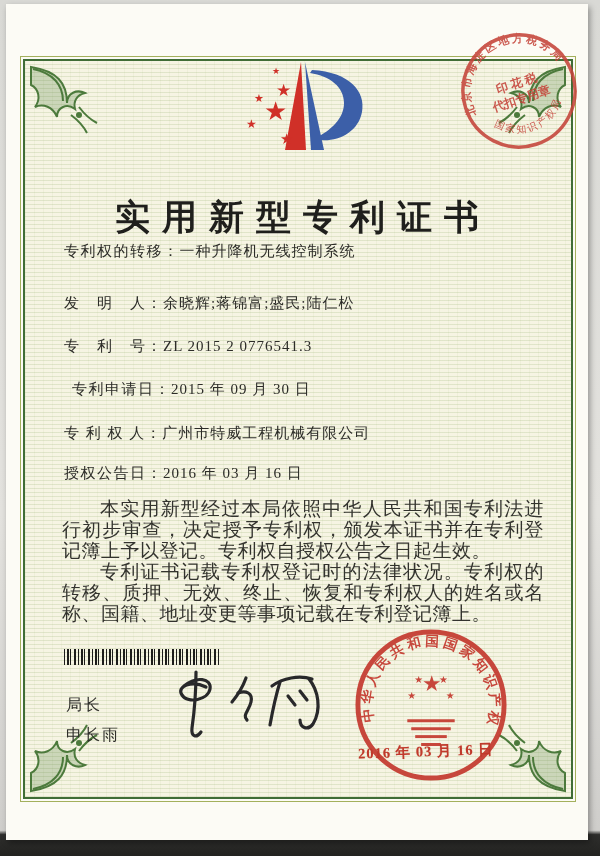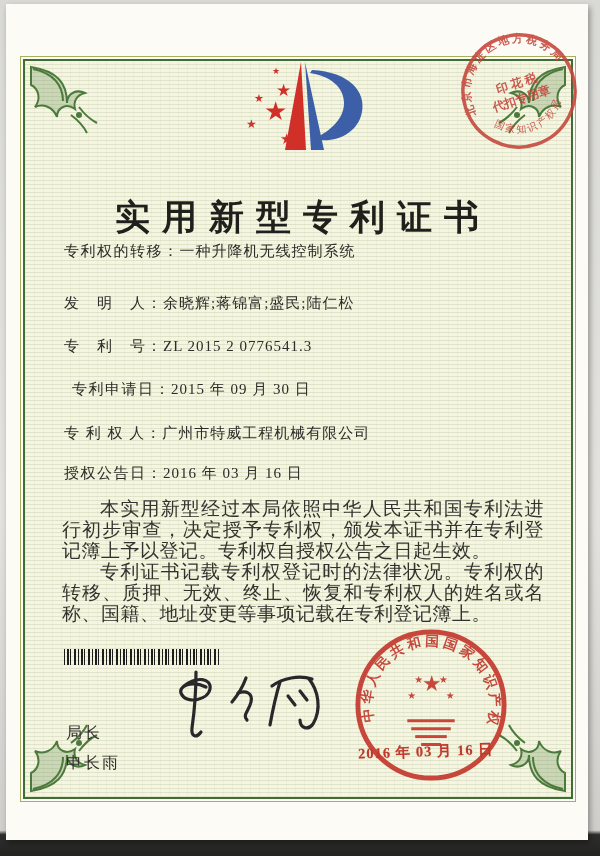--- a/index.html
+++ b/index.html
@@ -60,21 +60,21 @@
     position:absolute; left:58px; top:645px; width:156px; height:16px;
     background:repeating-linear-gradient(90deg,
       #1d1d1b 0 1.5px, transparent 1.5px 3px,
       #1d1d1b 3px 5.5px, transparent 5.5px 6.5px,
       #1d1d1b 6.5px 7.5px, transparent 7.5px 10.5px,
       #1d1d1b 10.5px 12px, transparent 12px 14px);
   }
   .director-block {
     position:absolute; left:60px; top:686px;
     font-family:Liberation Sans, sans-serif;
-    font-size:16px; color:#2e2e2a; letter-spacing:2px; line-height:30px;margin-top:28px;
+    font-size:16px; color:#2e2e2a; letter-spacing:2px; line-height:30px;
   }
   .signature { position:absolute; left:148px; top:658px; width:190px; height:86px; }
 
   .issue-seal { position:absolute; left:346px; top:622px; width:158px; height:158px; opacity:.92; }
   .issue-seal-date {
     position:absolute; left:352px; top:738px; width:150px;
     color:#c0392b; font-weight:bold; font-size:14.5px; letter-spacing:1px;
     transform:rotate(-2deg); white-space:nowrap;
     text-shadow:0 0 1px rgba(192,57,43,.4);
   }

